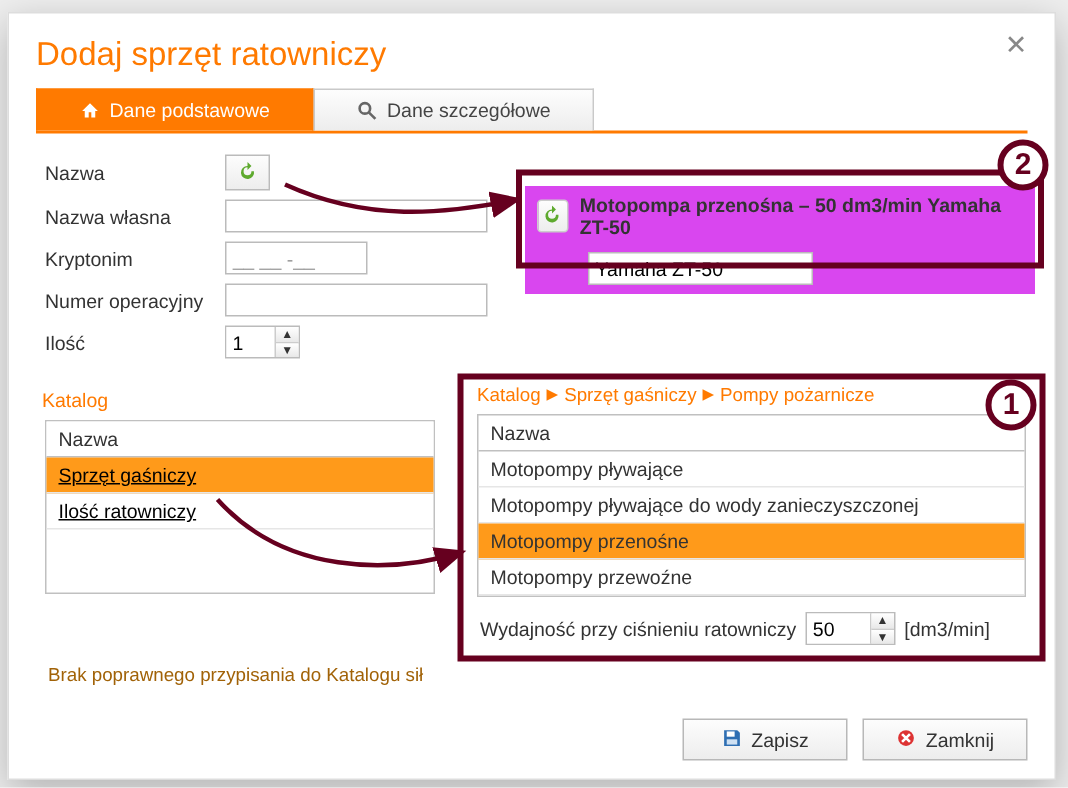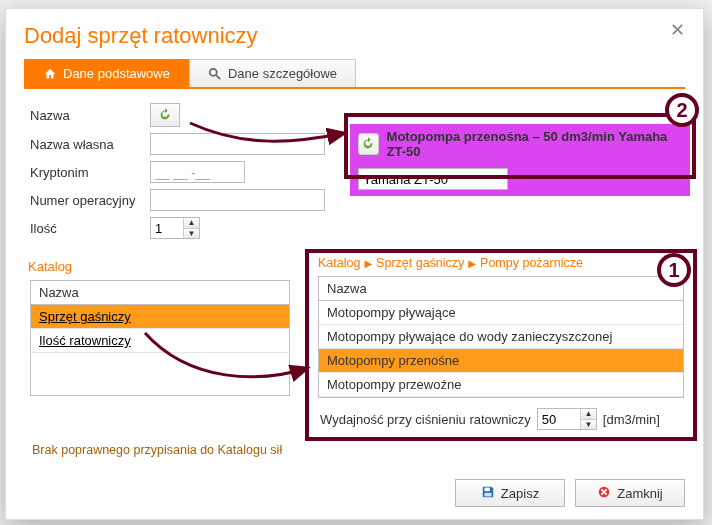--- a/index.html
+++ b/index.html
@@ -36,21 +36,21 @@
     cursor: pointer;
     line-height: 1;
   }
   
   .tabs {
     display: flex;
     border-bottom: 2px solid #ff7a00;
     width: 100%;
   }
   .tab {
-    padding: 6px 18px;
+    padding: 6px 28px;
     font-size: 13px;
     border: 1px solid #c9c9c9;
     border-bottom: none;
     background: linear-gradient(#fdfdfd,#ededed);
     color: #444;
     display: flex;
     align-items: center;
     gap: 6px;
     cursor: pointer;
   }
@@ -289,21 +289,21 @@
 <div class="popup2">
   <div class="popup2-header">
     <span class="ic">
       <svg viewBox="0 0 16 16" width="14" height="14">
           <path d="M8 3a5 5 0 1 0 4.9 4H11a3 3 0 1 1-3-3v2l3-3-3-3v2z" fill="#5eaa2e"></path>
         </svg>
     </span>
     <span>Motopompa przenośna – 50 dm3/min Yamaha ZT-50</span>
   </div>
   <div class="field">
-    <input class="text-input" style="width: 150px;" value="Yamaha ZT-50">
+    <input class="text-input" style="width: 150px; margin-left: 34px;" value="Yamaha ZT-50">
   </div>
 </div>
 <div class="hl-box" style="top:113px; left:344px; width:352px; height:66px"></div>
 <div class="badge-circle" style="top:93px; left:665px">2</div>
 
 <div class="popup1">
   <div class="breadcrumb">
     <span>Katalog</span>
     <span class="sep">▶</span>
     <span>Sprzęt gaśniczy</span>

